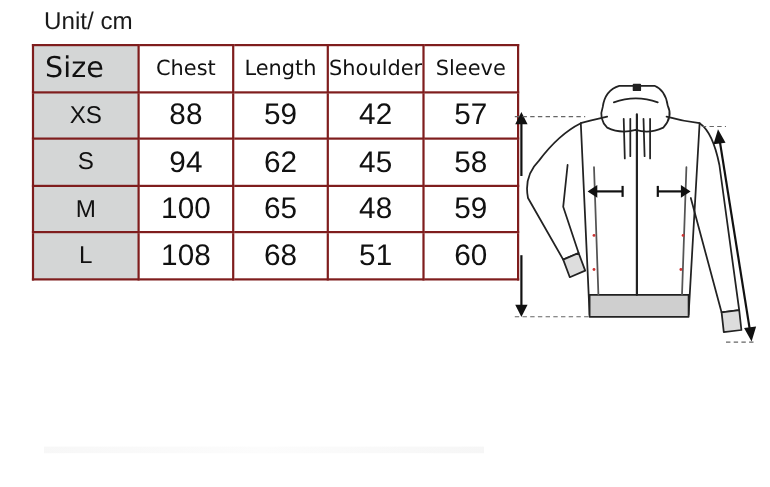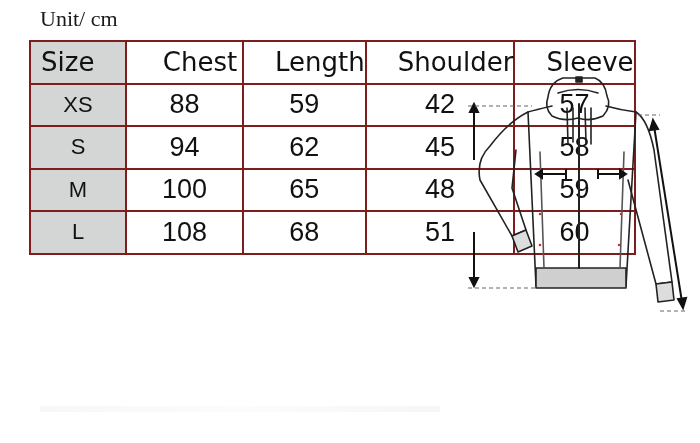--- a/index.html
+++ b/index.html
@@ -1,20 +1,20 @@
 <!DOCTYPE html>
 <html><head>
 <meta charset="utf-8">
 <style>
   html,body{margin:0;padding:0;background:#ffffff;}
   body{width:700px;height:443px;position:relative;overflow:hidden;font-family:"Liberation Sans", sans-serif;color:#111;}
-  .unit{position:absolute;left:40px;top:6px;font-size:22px;font-family:Liberation Serif, serif;color:#1a1a1a;}
+  .unit{position:absolute;left:40px;top:6px;font-size:22px;font-family:Liberation Sans, sans-serif;color:#1a1a1a;}
   table.size{position:absolute;left:29px;top:40px;border-collapse:collapse;}
   table.size td, table.size th{border:2px solid #7f1d1d;height:40.5px;padding:0;text-align:center;font-weight:normal;}
-  table.size th{font-family:"DejaVu Sans", sans-serif;font-size:26px;padding-left:31px;}
+  table.size th{font-family:"DejaVu Sans", sans-serif;font-size:19px;}
   table.size th.sizehead{background:#d4d6d6;font-size:26px;text-align:left;padding-left:10px;}
   table.size td.sizecell{background:#d4d6d6;font-size:22px;}
   table.size td{font-size:27px;}
   .c0{width:84px;}.c1{width:84px;}.c2{width:84px;margin-left:12px;}.c3{width:85px;}.c4{width:84px;margin-top:36px;}
   .faint{position:absolute;left:40px;top:406px;width:400px;height:6px;background:linear-gradient(90deg,#f2f2f2,#fafafa,#f0f0f0);opacity:.6;}
   .diagram{position:absolute;left:460px;top:60px;width:240px;height:270px;}
 </style>
 </head>
 <body>
 

